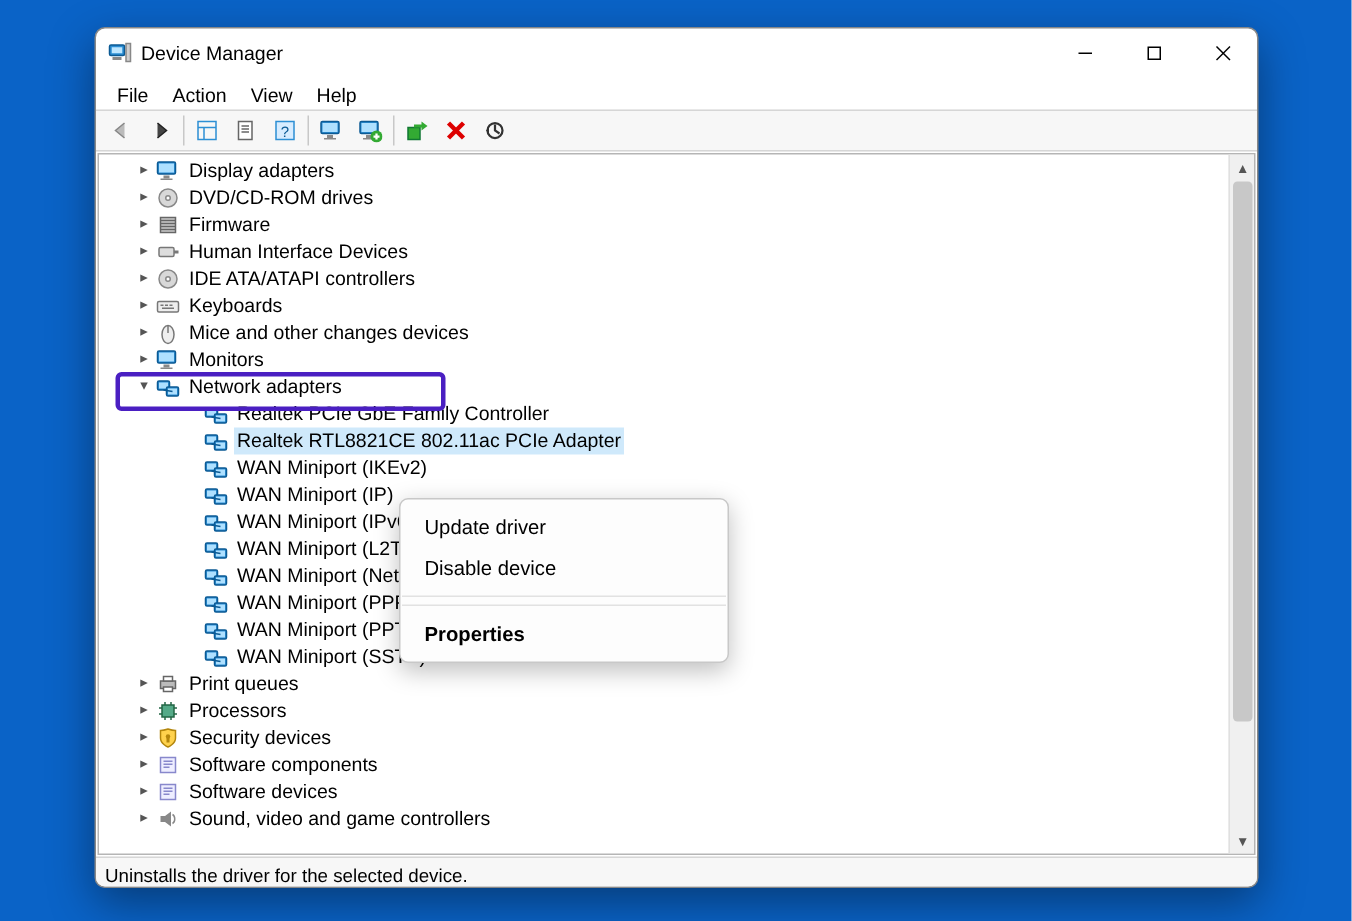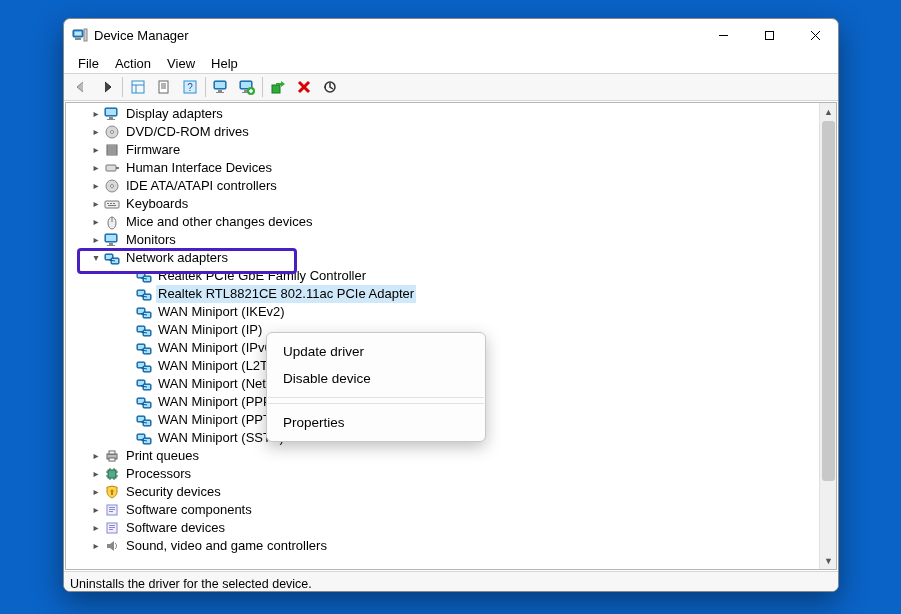--- a/index.html
+++ b/index.html
@@ -139,21 +139,21 @@
     padding: 4px 16px;
     line-height: 19px;
   }
   .cm-item.selected {
     background: #1a8cff;
     color: #fff;
   }
   .cm-sep {
     height: 1px; background: #e2e2e2; margin: 5px 1px;
   }
-  .cm-item.bold { font-weight: 400; }
+  .cm-item.bold { font-weight: 700; }
   .statusbar {
     height: 20px;
     border-top: 1px solid #d6d6d6;
     font-size: 12.5px;
     padding-left: 6px;
     display: flex; align-items: flex-end;
     background: #f7f7f7;
   }
   .scrollbar-v {
     position: absolute; right: 0; top: 0; width: 17px; height: 100%;

